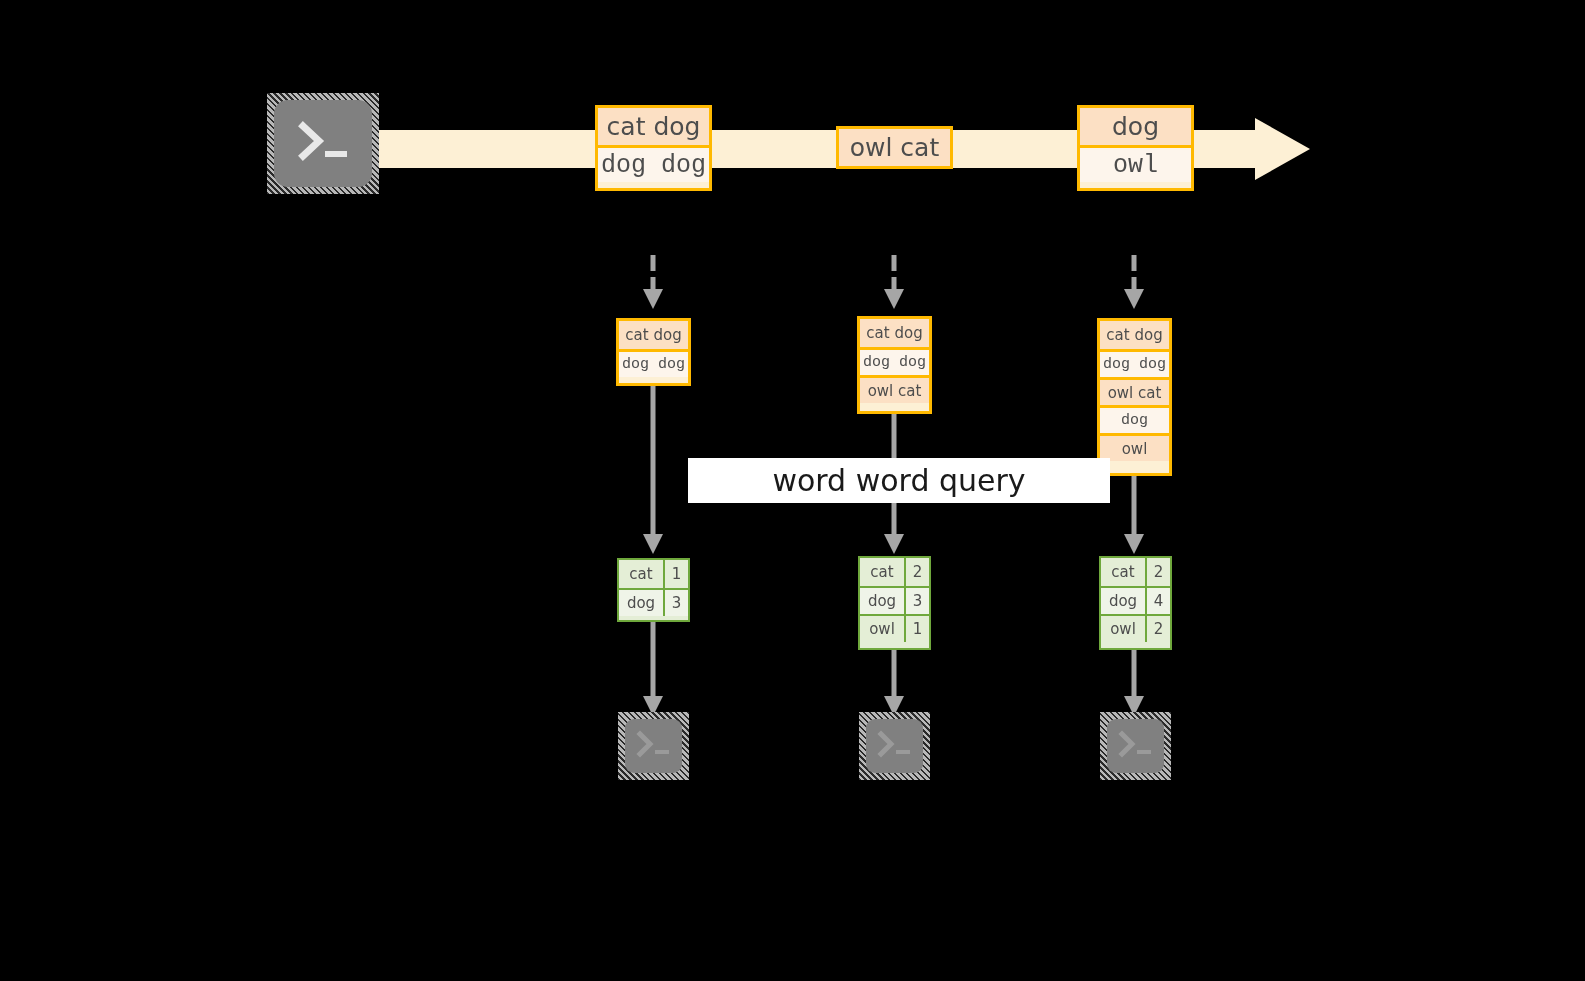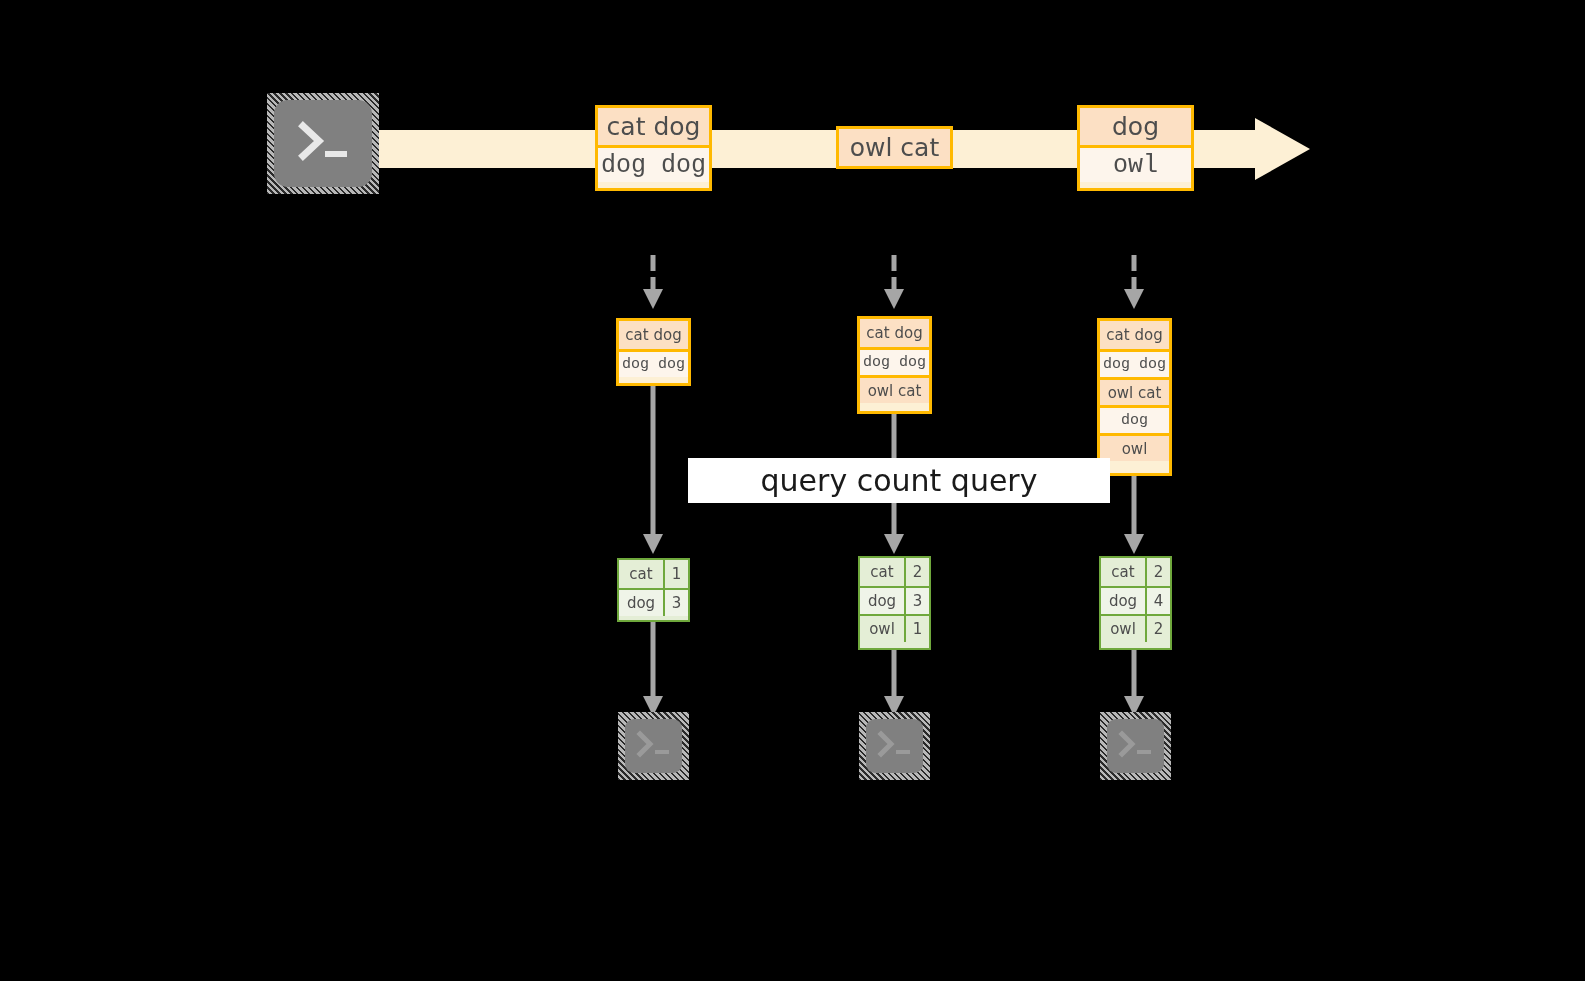--- a/index.html
+++ b/index.html
@@ -242,16 +242,16 @@
 
   <div class="term small" style="left:1100px; top:712px; width:71px; height:68px;">
     <div class="term-inner"></div>
     <svg class="term-glyph" viewBox="0 0 71 68">
       <path d="M22,22 L32,32 L22,42" stroke="#9a9a9a" stroke-width="5" fill="none" stroke-linecap="square"></path>
       <rect x="37" y="38" width="14" height="4" fill="#9a9a9a"></rect>
     </svg>
   </div>
 
   <div class="qlabel" style="left:688px; top:458px; width:422px; height:45px;">
-    <span>query count query</span>
+    <span>word word query</span>
   </div>
 
 </div>
 
 </body></html>

